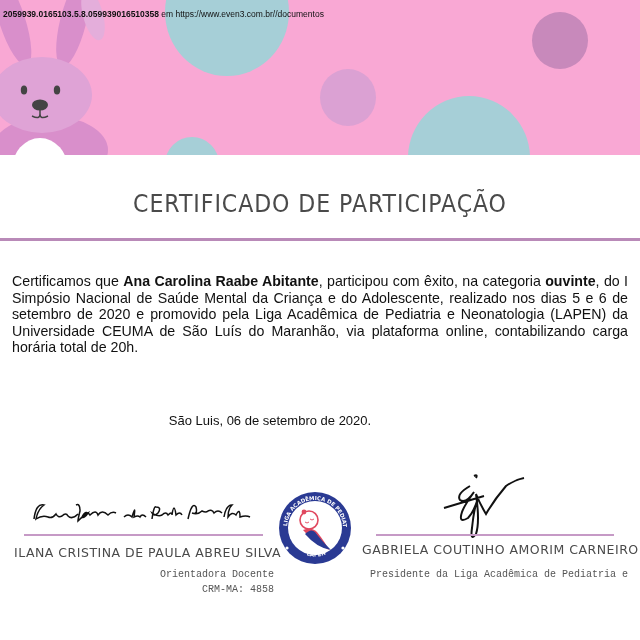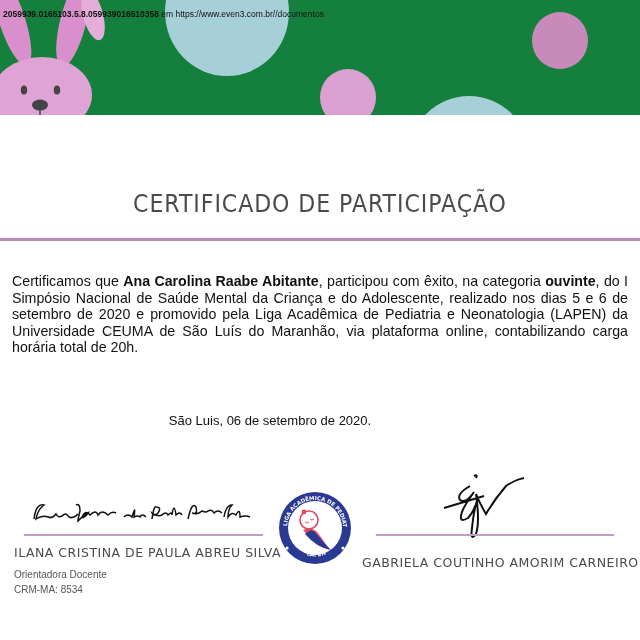--- a/index.html
+++ b/index.html
@@ -2,22 +2,22 @@
 <html><head>
   <meta charset="utf-8">
   <style>
     html, body { margin: 0; padding: 0; }
     body {
       width: 640px; height: 640px; position: relative; overflow: hidden;
       background: #ffffff;
       font-family: "Liberation Sans", sans-serif;
     }
     .banner {
-      position: absolute; left: 0; top: 0; width: 640px; height: 115px;
-      background: #15803d; overflow: hidden;
+      position: absolute; left: 0; top: 0; width: 640px; height: 155px;
+      background: #f9a8d4; overflow: hidden;
     }
     .circle { position: absolute; border-radius: 50%; }
     .header-stamp {
       position: absolute; left: 3px; top: 9px; font-size: 8.5px; color: #111;
       white-space: nowrap; font-family: "Liberation Sans", sans-serif;
     }
     .header-stamp b { font-weight: bold; }
     .title {
       position: absolute; left: 0; top: 190px; width: 640px; text-align: center;
       font-family: "DejaVu Sans", sans-serif; font-size: 24px; letter-spacing: 1px;
@@ -35,22 +35,22 @@
     .place-date {
       position: absolute; left: 0; top: 413px; width: 540px; text-align: center;
       font-size: 13px; color: #111;
     }
     .sig-line { position: absolute; height: 2px; background: #c69ac6; }
     .sig-name {
       position: absolute; font-family: "DejaVu Sans", sans-serif; font-size: 12.5px;
       color: #4a4a4a; text-align: center; letter-spacing: 0.5px; white-space: nowrap;
     }
     .sig-role {
-      position: absolute; font-family: Liberation Sans, sans-serif; font-size: 10px;
-      color: #555; text-align: left; line-height: 15px;
+      position: absolute; font-family: Liberation Mono, monospace; font-size: 10px;
+      color: #555; text-align: right; line-height: 15px;
     }
     .signature { position: absolute; }
     .logo { position: absolute; left: 277px; top: 490px; width: 76px; height: 76px; }
   </style>
 </head>
 <body>
 
 <div class="banner">
   <div class="circle" style="left:165px;top:-52px;width:124px;height:128px;background:#a6cfd7;"></div>
   <div class="circle" style="left:165px;top:137px;width:54px;height:54px;background:#a6cfd7;"></div>
@@ -83,21 +83,21 @@
 
 <div class="place-date">São Luis, 06 de setembro de 2020.</div>
 
 <svg class="signature" style="left:28px;top:497px;" width="232" height="34" viewBox="0 0 232 34">
   <path d="M6 22 q2 -16 10 -14 q-6 4 -8 14 q6 -4 12 -2 q4 2 8 -3 q2 4 6 2 q4 -4 6 0 q4 4 10 -2 M48 8 q4 -2 4 6 q-2 8 -2 10 q6 -6 10 -8 q-4 6 -6 4 q4 -8 8 -2 q6 -6 8 0 q4 -6 10 0 q4 -4 8 -2 M96 20 q4 -4 8 0 q4 -14 2 0 q4 -2 6 0 q2 -4 6 0 M124 22 q2 -14 4 -12 q6 0 2 6 q-4 4 -6 0 q6 4 10 2 q4 -4 6 0 q4 -4 4 0 q2 -14 4 0 q4 -4 6 0 M160 22 q4 -18 8 -12 q2 8 -4 6 q6 2 10 -2 q4 2 6 0 q4 -2 6 2 q4 -4 8 0 M196 20 q2 -12 8 -12 q-4 4 -4 12 q4 -6 8 -2 q4 -8 4 2 q6 -2 10 0" stroke="#111" stroke-width="1.5" fill="none"></path>
 </svg>
 <div class="sig-line" style="left:24px;top:534px;width:239px;"></div>
 <div class="sig-name" style="left:14px;top:545px;width:260px;">ILANA CRISTINA DE PAULA ABREU SILVA</div>
 <div class="sig-role" style="left:14px;top:567px;width:260px;">
   <div>Orientadora Docente</div>
-  <div>CRM-MA: 8534</div>
+  <div>CRM-MA: 4858</div>
 </div>
 
 <svg class="logo" viewBox="0 0 76 76">
   <defs>
     <path id="ringTop" d="M10 38 a28 28 0 0 1 56 0"></path>
     <path id="ringBot" d="M20 60 a28 28 0 0 0 36 0"></path>
   </defs>
   <circle cx="38" cy="38" r="36" fill="#2a3a93"></circle>
   <circle cx="38" cy="38" r="27" fill="#ffffff"></circle>
   <text font-family="DejaVu Sans, sans-serif" font-size="5.4" font-weight="bold" fill="#ffffff"><textPath href="#ringTop" startOffset="2%">LIGA ACADÊMICA DE PEDIATRIA E NEONATOLOGIA</textPath></text>
@@ -108,15 +108,16 @@
   <circle cx="27" cy="22" r="2.4" fill="#e0485f"></circle>
   <path d="M28 32 q2 2 4 0 M33 29 q2 2 4 0" stroke="#e0485f" stroke-width="0.9" fill="none"></path>
   <path d="M26 40 q10 12 26 20 q-4 -8 -12 -18 q-6 -6 -14 -2z" fill="#e0485f"></path>
   <path d="M28 44 q12 14 26 16 q-10 -10 -16 -18 q-4 -4 -10 2z" fill="#2a3a93"></path>
 </svg>
 
 <svg class="signature" style="left:440px;top:470px;" width="100" height="72" viewBox="0 0 100 72">
   <path d="M30 16 q-14 8 -10 14 q6 4 14 -8 q-10 14 -12 20 q-4 12 6 6 q6 -6 10 -20 q-4 10 -6 30 q-2 14 4 6 q4 -12 0 -40 q4 10 10 20 q8 -14 20 -28 q8 -6 18 -8 M4 38 q20 -6 40 -12 M34 6 q4 -2 2 2" stroke="#111" stroke-width="2" fill="none"></path>
 </svg>
 <div class="sig-line" style="left:376px;top:534px;width:238px;"></div>
-<div class="sig-name" style="left:362px;top:555px;width:266px;">GABRIELA COUTINHO AMORIM CARNEIRO</div>
+<div class="sig-name" style="left:362px;top:542px;width:266px;">GABRIELA COUTINHO AMORIM CARNEIRO</div>
 <div class="sig-role" style="left:362px;top:567px;width:266px;">
+  <div>Presidente da Liga Acadêmica de Pediatria e</div>
 </div>
 
 </body></html>

